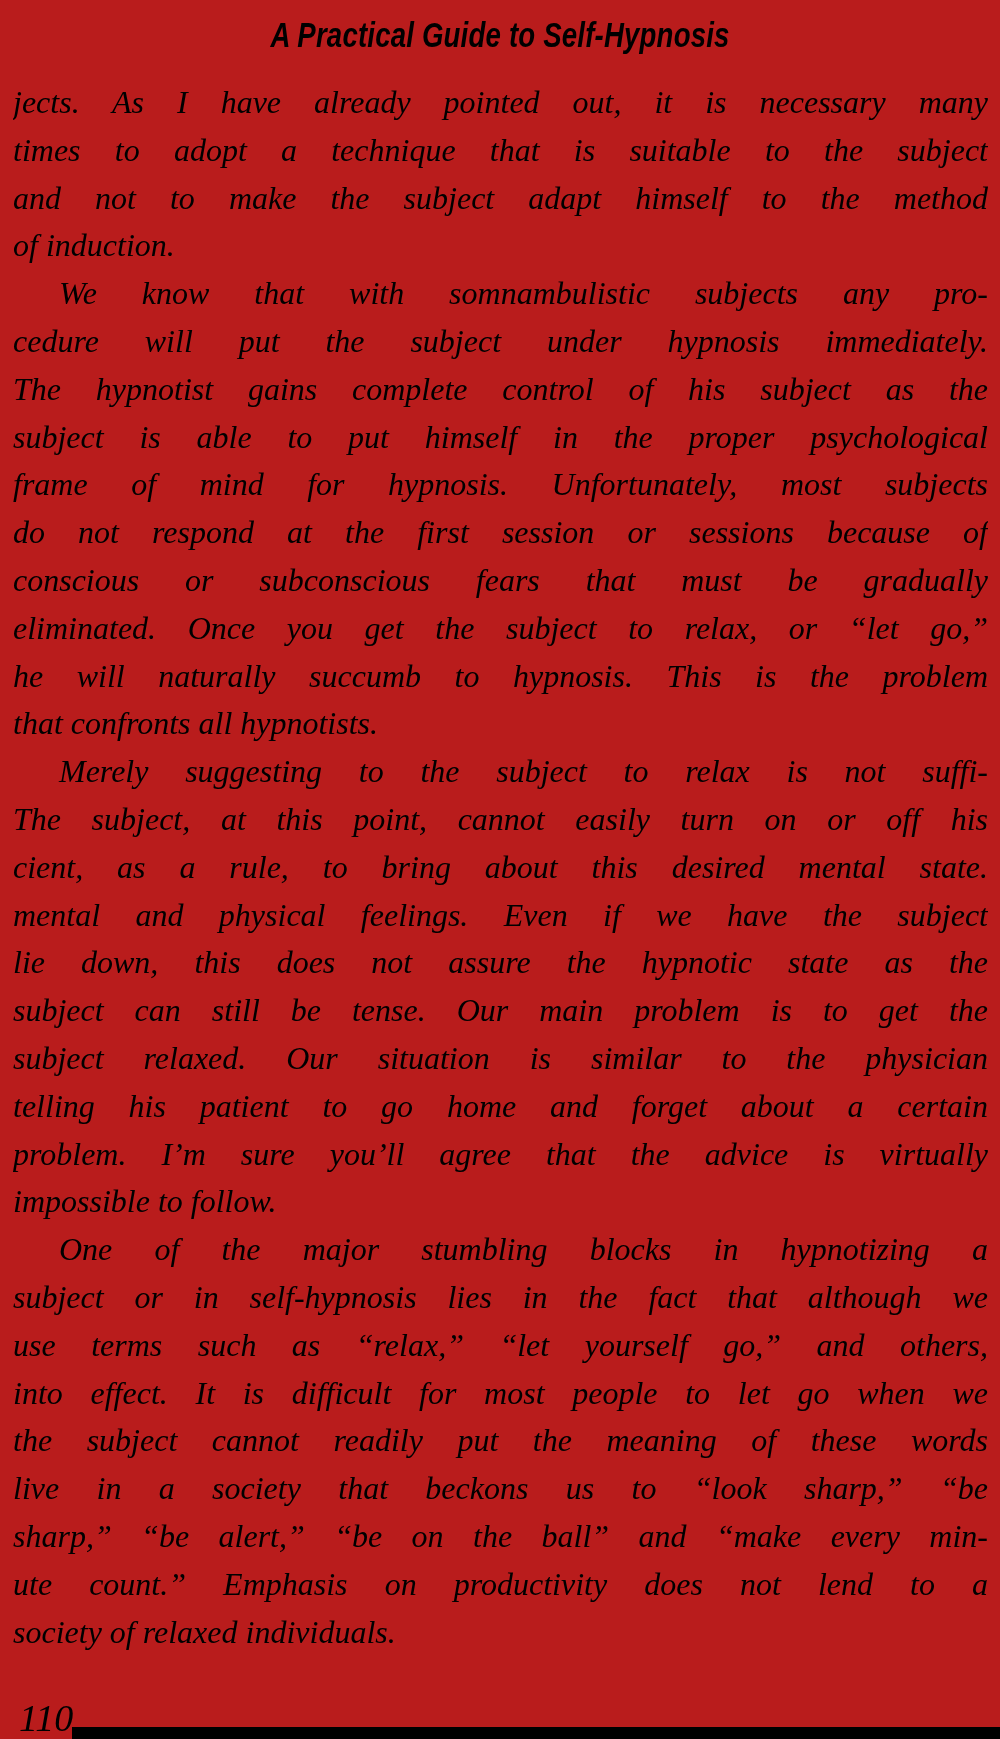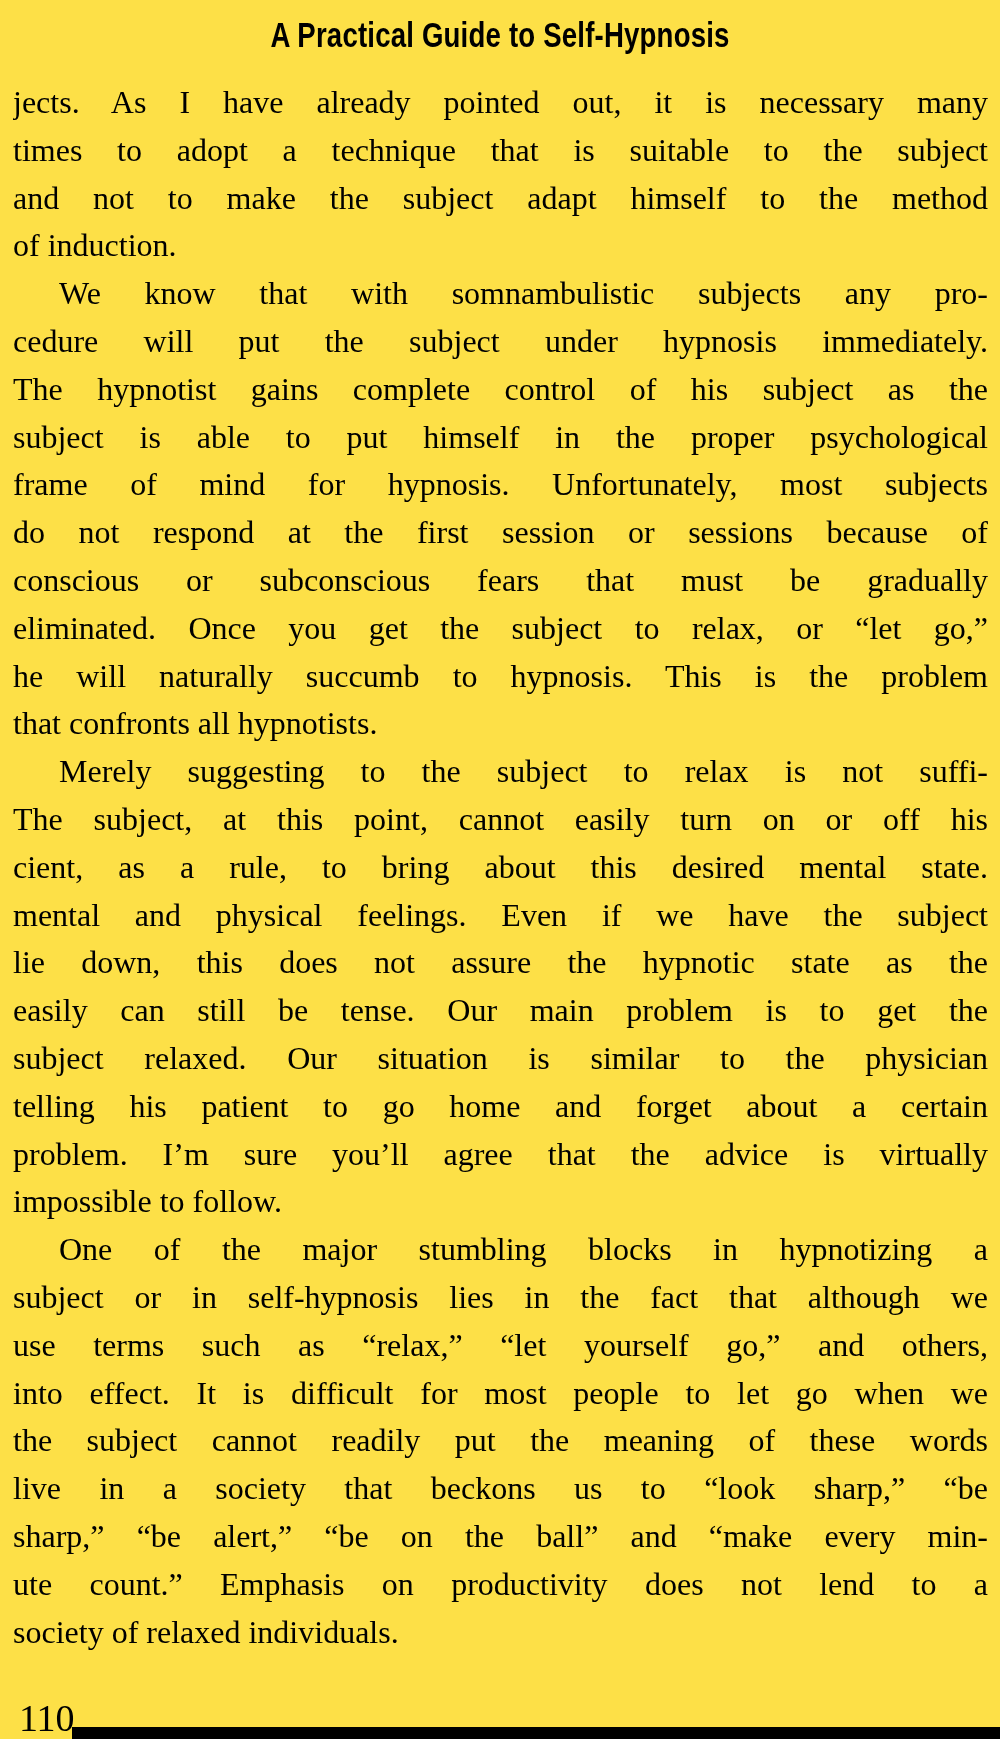--- a/index.html
+++ b/index.html
@@ -65,21 +65,21 @@
     position: absolute;
     left: 72px;
     right: 0;
     bottom: 0;
     height: 12px;
   }
 </style>
 </head>
 <body>
 
-<div class="page" style="background: #fde047;">
+<div class="page" style="background: #b91c1c; font-style: italic;">
   <div class="running-head">A Practical Guide to Self-Hypnosis</div>
 
   <div class="body-text">
       <div class="line">jects. As I have already pointed out, it is necessary many</div>
       <div class="line">times to adopt a technique that is suitable to the subject</div>
       <div class="line">and not to make the subject adapt himself to the method</div>
       <div class="line para-end">of induction.</div>
       <div class="line indent">We know that with somnambulistic subjects any pro-</div>
       <div class="line">cedure will put the subject under hypnosis immediately.</div>
       <div class="line">The hypnotist gains complete control of his subject as the</div>
@@ -88,21 +88,21 @@
       <div class="line">do not respond at the first session or sessions because of</div>
       <div class="line">conscious or subconscious fears that must be gradually</div>
       <div class="line">eliminated. Once you get the subject to relax, or “let go,”</div>
       <div class="line">he will naturally succumb to hypnosis. This is the problem</div>
       <div class="line para-end">that confronts all hypnotists.</div>
       <div class="line indent">Merely suggesting to the subject to relax is not suffi-</div>
       <div class="line">The subject, at this point, cannot easily turn on or off his</div>
       <div class="line">cient, as a rule, to bring about this desired mental state.</div>
       <div class="line">mental and physical feelings. Even if we have the subject</div>
       <div class="line">lie down, this does not assure the hypnotic state as the</div>
-      <div class="line">easily can still be tense. Our main problem is to get the</div>
+      <div class="line">subject can still be tense. Our main problem is to get the</div>
       <div class="line">subject relaxed. Our situation is similar to the physician</div>
       <div class="line">telling his patient to go home and forget about a certain</div>
       <div class="line">problem. I’m sure you’ll agree that the advice is virtually</div>
       <div class="line para-end">impossible to follow.</div>
       <div class="line indent">One of the major stumbling blocks in hypnotizing a</div>
       <div class="line">subject or in self-hypnosis lies in the fact that although we</div>
       <div class="line">use terms such as “relax,” “let yourself go,” and others,</div>
       <div class="line">into effect. It is difficult for most people to let go when we</div>
       <div class="line">the subject cannot readily put the meaning of these words</div>
       <div class="line">live in a society that beckons us to “look sharp,” “be</div>

